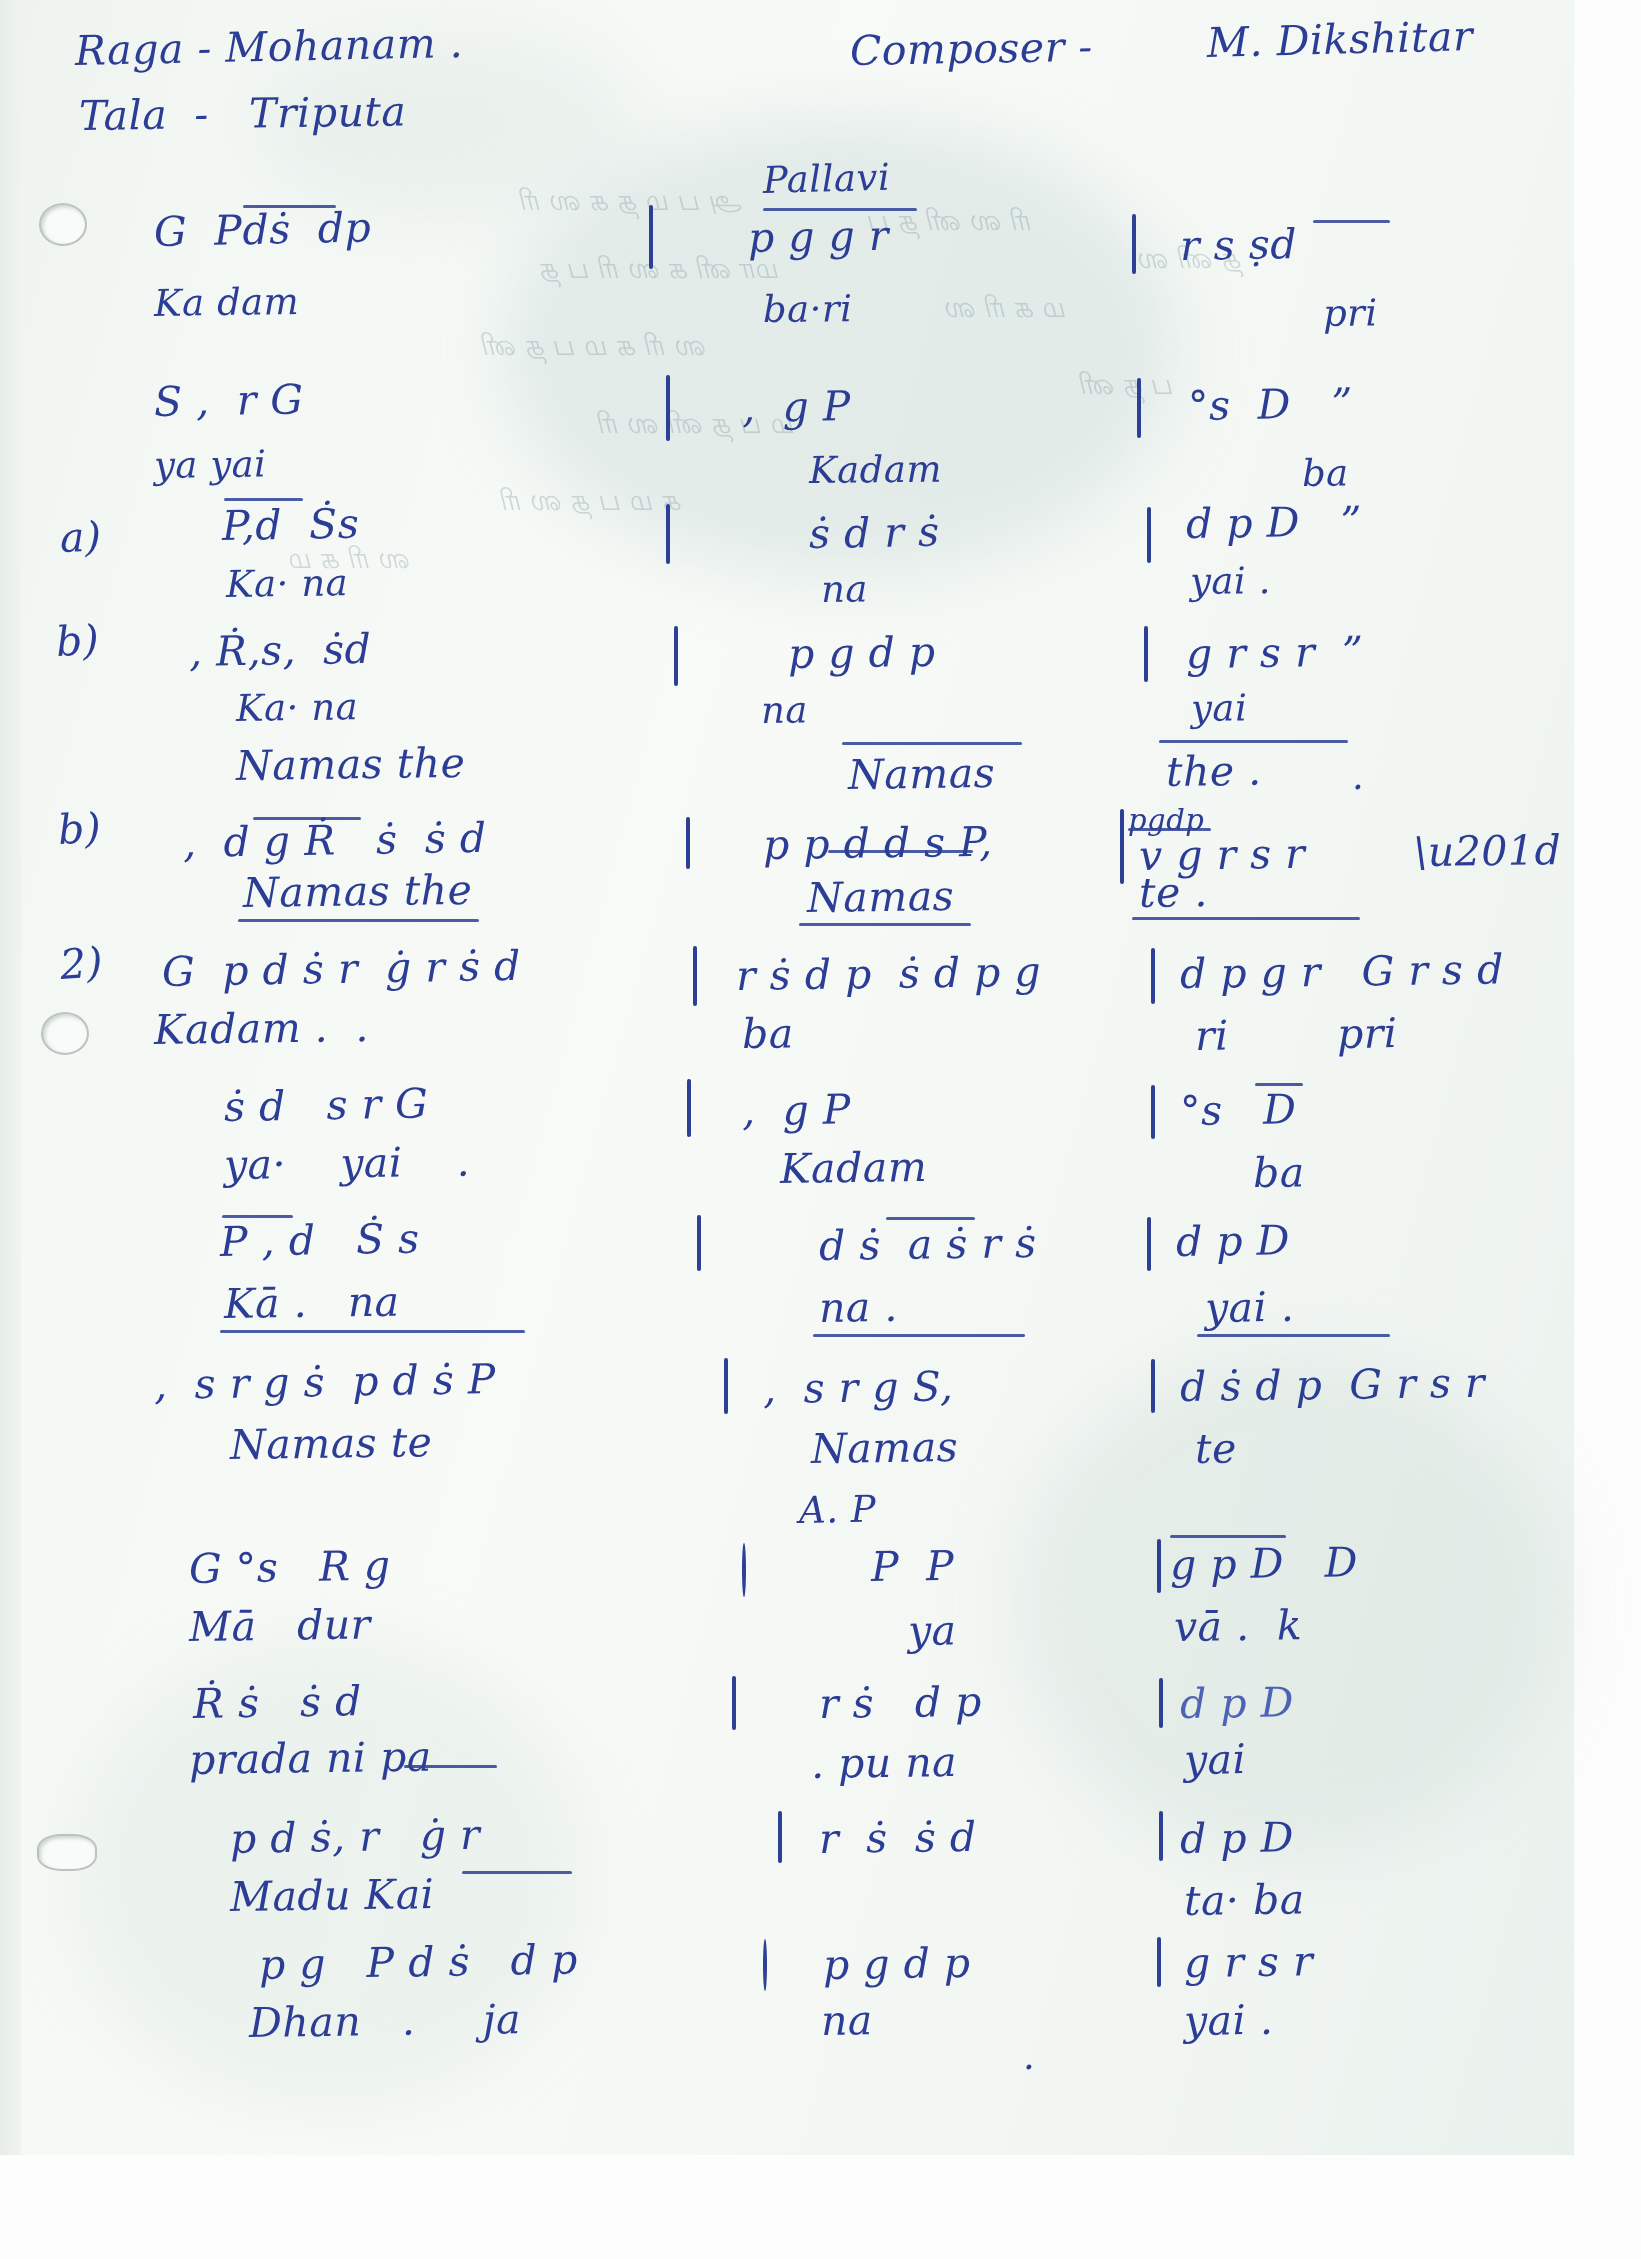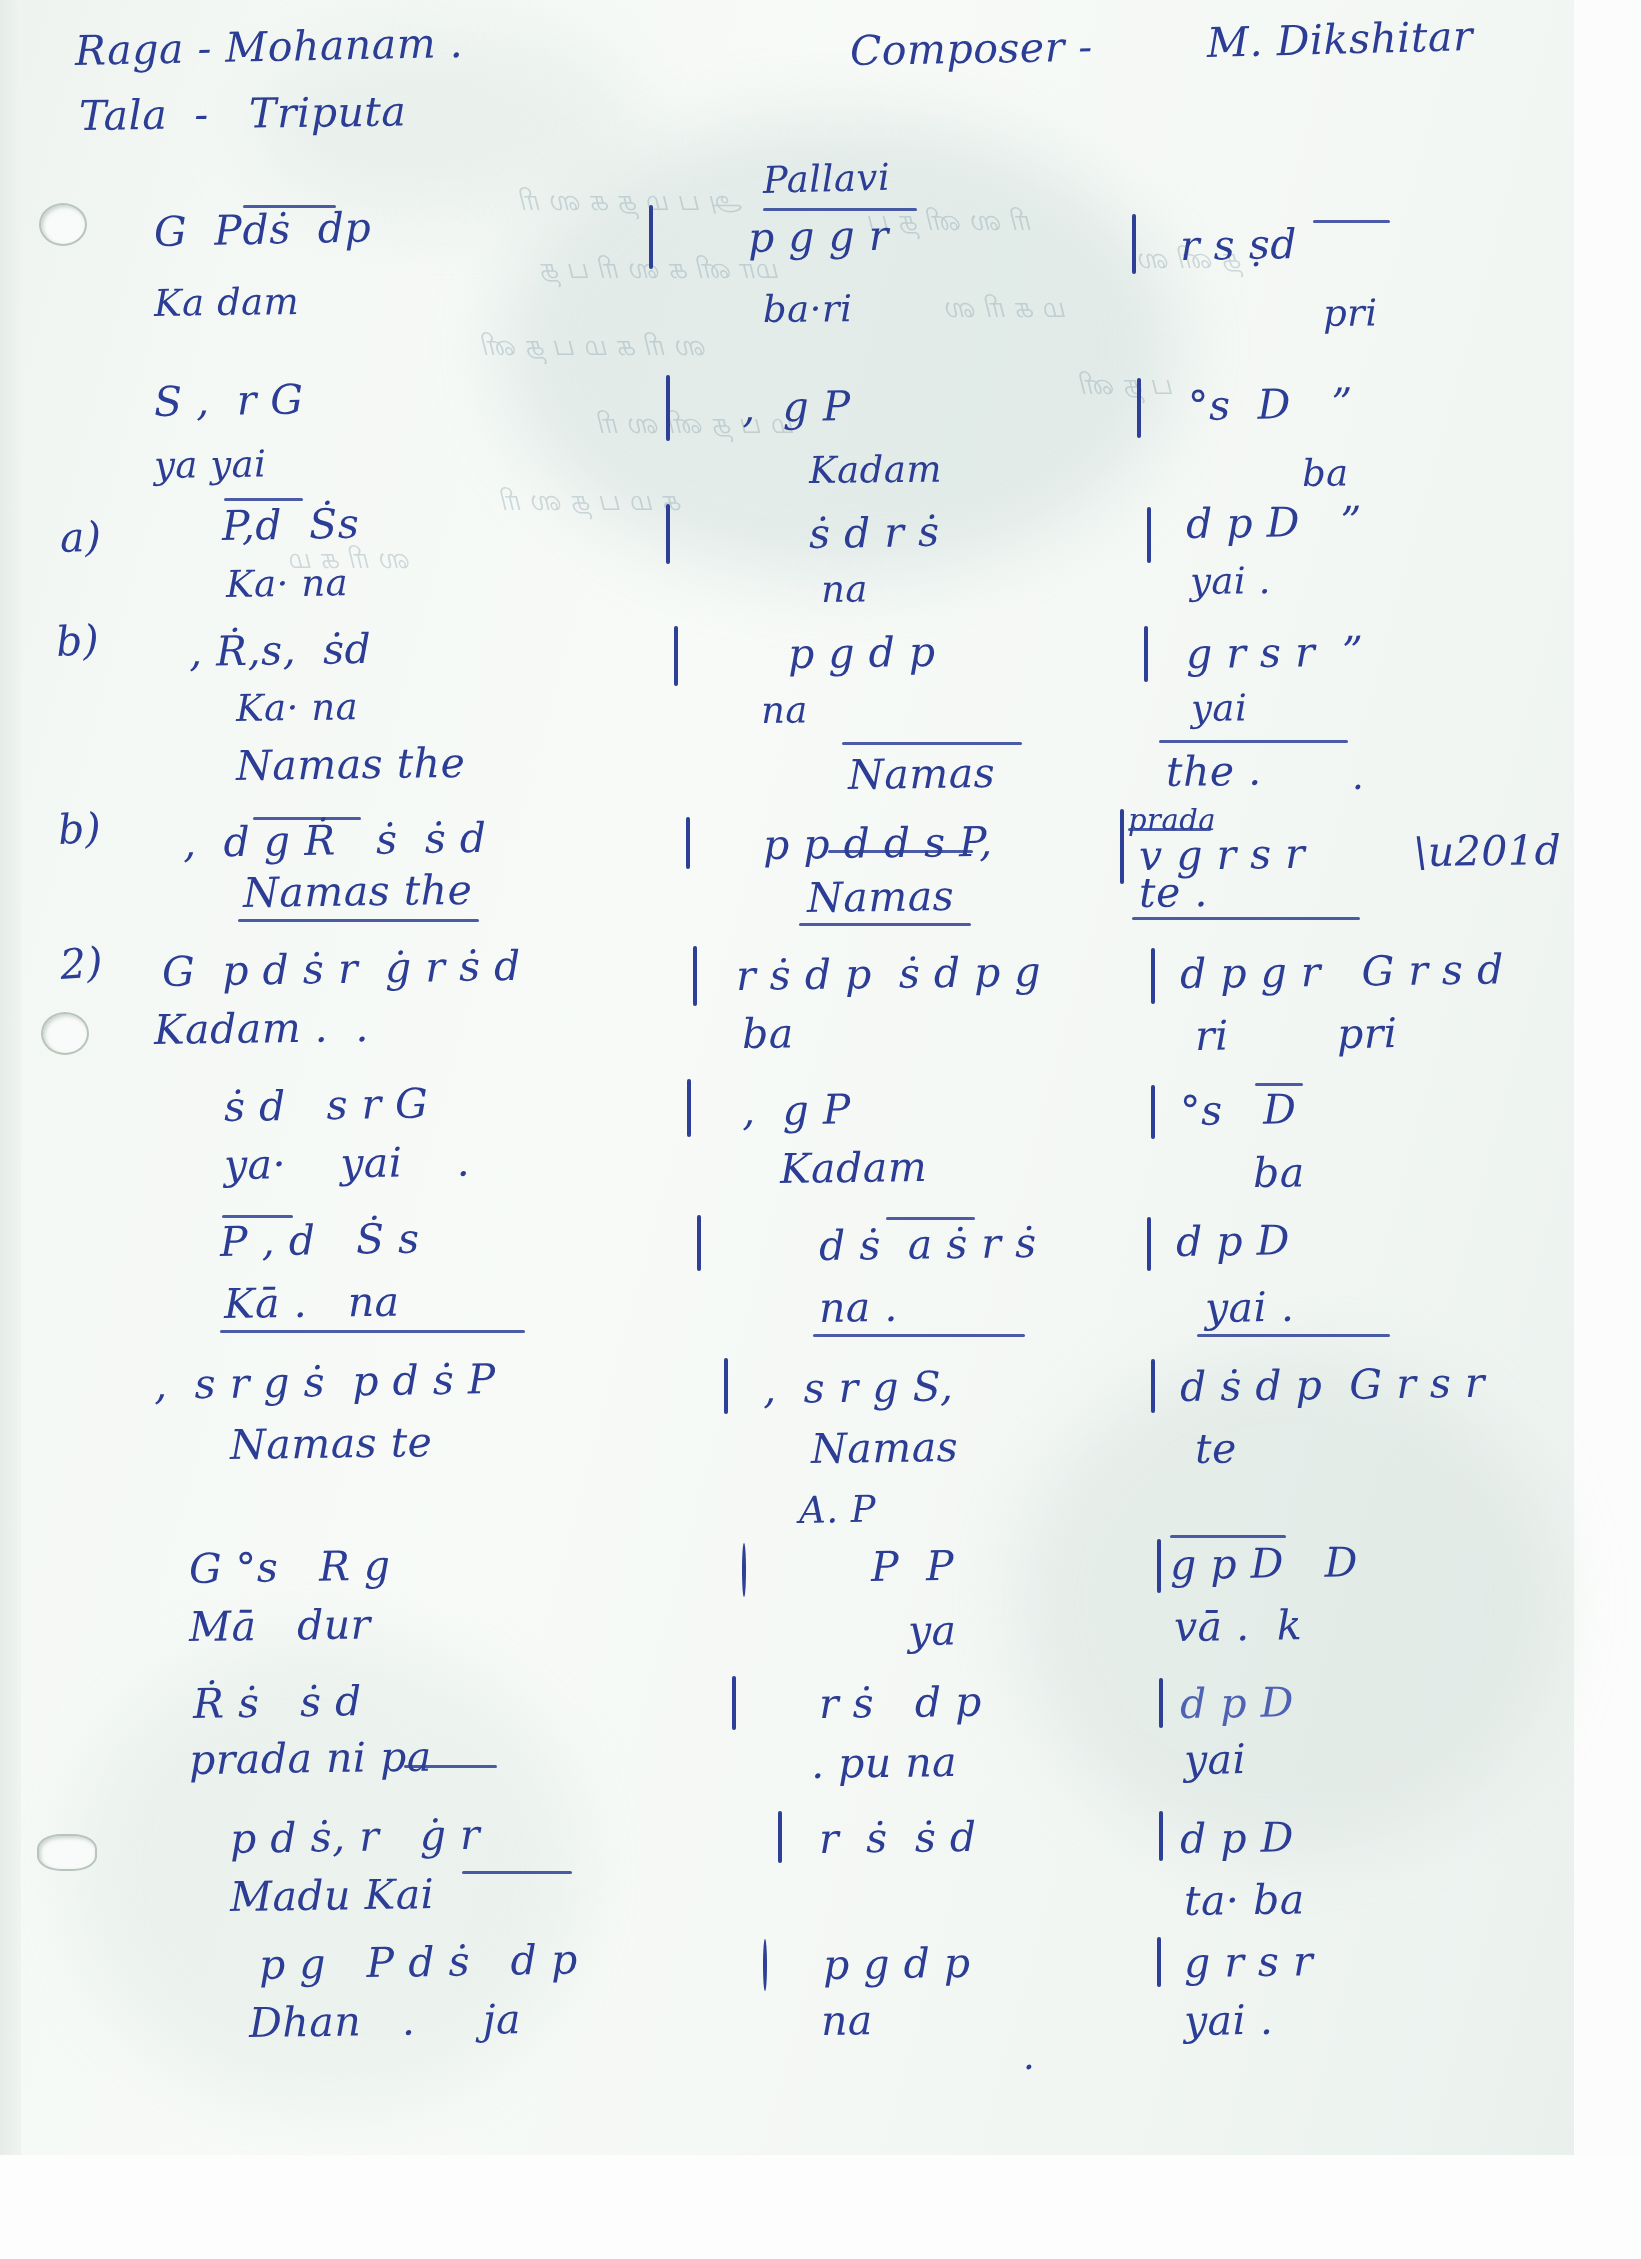--- a/index.html
+++ b/index.html
@@ -212,21 +212,21 @@
   <div class="ul" style="left:1159px;top:740px;width:189px;"></div>
   <div class="hw ink s-md" style="left:1352px;top:755px;">.</div>
 
   <div class="hw ink s-lg" style="left:58px;top:806px;transform:rotate(-3deg);">b)</div>
   <div class="hw ink s-lg" style="left:183px;top:819px;transform:rotate(-1deg);">,  d g Ṙ   ṡ  ṡ d</div>
   <div class="ul" style="left:253px;top:817px;width:108px;"></div>
   <div class="bar" style="left:686px;top:817px;height:52px;"></div>
   <div class="hw ink s-lg" style="left:763px;top:821px;transform:rotate(-0.8deg);">p p d d s P,</div>
   <div class="ul" style="left:828px;top:850px;width:145px;"></div>
   <div class="bar" style="left:1120px;top:809px;height:75px;"></div>
-  <div class="hw ink s-xs" style="left:1128px;top:803px;">prada</div>
+  <div class="hw ink s-xs" style="left:1128px;top:803px;">pgdp</div>
   <div class="hw ink s-lg" style="left:1139px;top:832px;transform:rotate(-0.8deg);">v g r s r        \u201d</div>
   <div class="ul" style="left:1128px;top:828px;width:83px;"></div>
 
   <div class="hw ink s-lg" style="left:243px;top:869px;transform:rotate(-0.8deg);">Namas the</div>
   <div class="ul" style="left:238px;top:919px;width:241px;"></div>
   <div class="hw ink s-lg" style="left:807px;top:874px;transform:rotate(-0.8deg);">Namas</div>
   <div class="ul" style="left:799px;top:923px;width:172px;"></div>
   <div class="hw ink s-lg" style="left:1139px;top:869px;transform:rotate(-0.8deg);">te .</div>
   <div class="ul" style="left:1132px;top:917px;width:228px;"></div>
 

